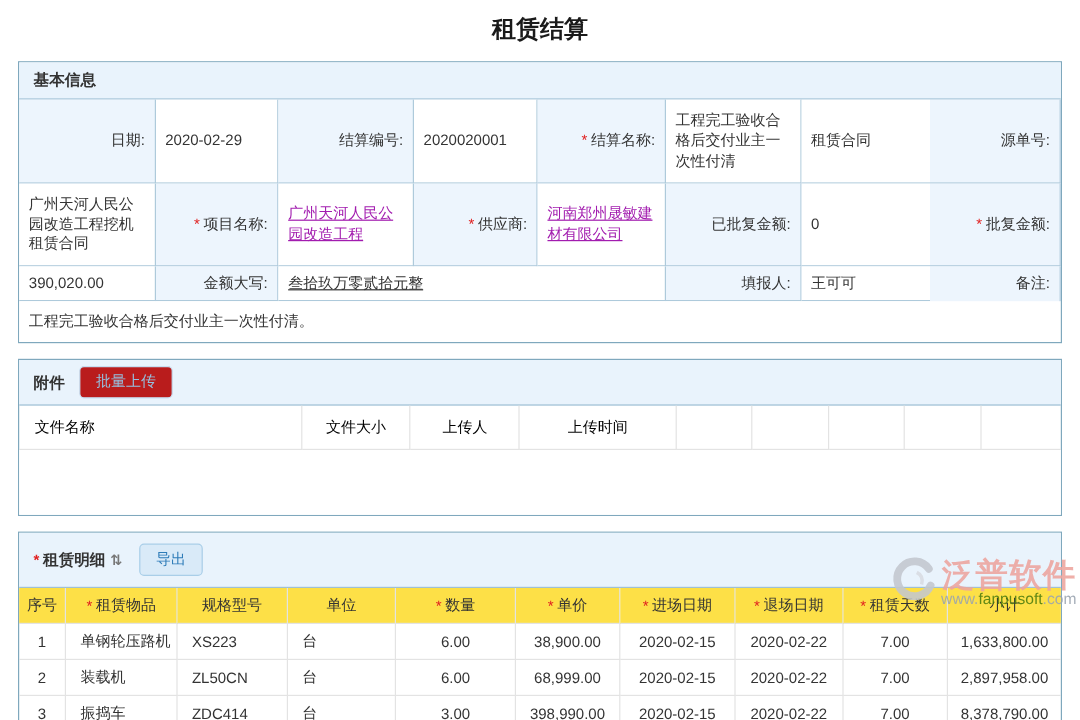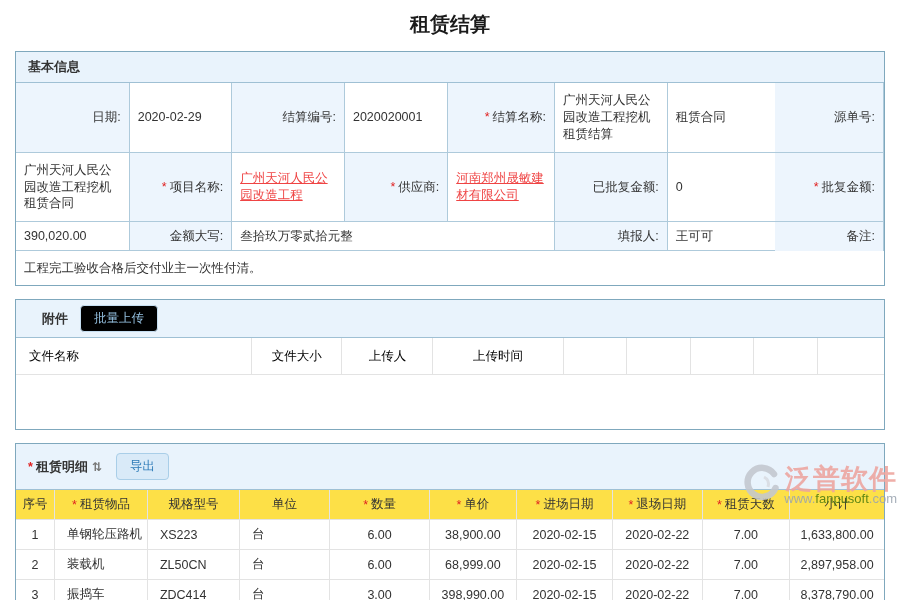--- a/index.html
+++ b/index.html
@@ -18,33 +18,33 @@
   
   .info-grid { display: grid;
     grid-template-columns: 13.1% 11.8% 13% 11.9% 12.3% 13% 12.3% auto;
     grid-template-rows: 70px 69px 29px 34px; font-size: 12.5px; color: #333; }
   .cell { border-right: 1px solid #aecadb; border-bottom: 1px solid #aecadb;
     display: flex; align-items: center; padding: 4px 8px; line-height: 1.35; }
   .cell.lab { background: #edf5fd; justify-content: flex-end; text-align: right; }
   .cell.val { background: #fff; justify-content: flex-start; text-align: left; }
   .cell.no-br { border-right: none; }
   .cell.no-bb { border-bottom: none; }
-  .cell.span3 { grid-column: span 3; }
+  .cell.span3 { grid-column: span 3; text-decoration: underline; }
   .cell.span7 { grid-column: span 7; }
   .req { color: #e02020; margin-right: 3px; font-size: 12.5px; }
-  a.lnk { color: #ef4444; text-decoration: underline; cursor: pointer; }
+  a.lnk { color: #a21caf; text-decoration: underline; cursor: pointer; }
 
   
   .btn { border-radius: 4px; font-size: 12.5px; padding: 4px 13px; cursor: pointer;
     font-family: inherit; }
-  .btn-upload { background: #000000; border: 1px solid #c6def1; color: #95c0e0; margin-left: 12px; }
+  .btn-upload { background: #b91c1c; border: 1px solid #c6def1; color: #95c0e0; margin-left: 12px; }
   .btn-export { background: #d9eaf8; border: 1px solid #a9cee8; color: #2e7cb8; margin-left: 14px; }
 
   
-  .attach-header { padding: 5px 26px; align-items: center; }
+  .attach-header { padding: 5px 12px; align-items: center; }
   .attach-cols { display: grid;
     grid-template-columns: 27.2% 10.4% 10.5% 15% 7.35% 7.3% 7.3% 7.3% auto;
     height: 37px; font-size: 12.5px; color: #000000; }
   .attach-cols .acol { border-right: 1px solid #e3e3e3; border-bottom: 1px solid #e3e3e3;
     display: flex; align-items: center; justify-content: center; }
   .attach-cols .acol:first-child { justify-content: flex-start; padding-left: 13px; }
   .attach-cols .acol:last-child { border-right: none; }
   .attach-empty { height: 54px; background: #fff; }
 
   
@@ -83,21 +83,21 @@
     <div class="info-grid">
 
       <div class="cell lab">日期:</div>
       <div class="cell val">2020-02-29</div>
       <div class="cell lab">结算编号:</div>
       <div class="cell val">2020020001</div>
       <div class="cell lab">
           <span class="req">*</span>
           <span>结算名称:</span>
         </div>
-      <div class="cell val">广州天河人民公园改造工程挖机租赁结算</div>
+      <div class="cell val">工程完工验收合格后交付业主一次性付清</div>
       <div class="cell val no-br">租赁合同</div>
 
       <div class="cell lab">源单号:</div>
       <div class="cell val">广州天河人民公园改造工程挖机租赁合同</div>
       <div class="cell lab">
           <span class="req">*</span>
           <span>项目名称:</span>
         </div>
       <div class="cell val">
           <a class="lnk">广州天河人民公园改造工程</a>

